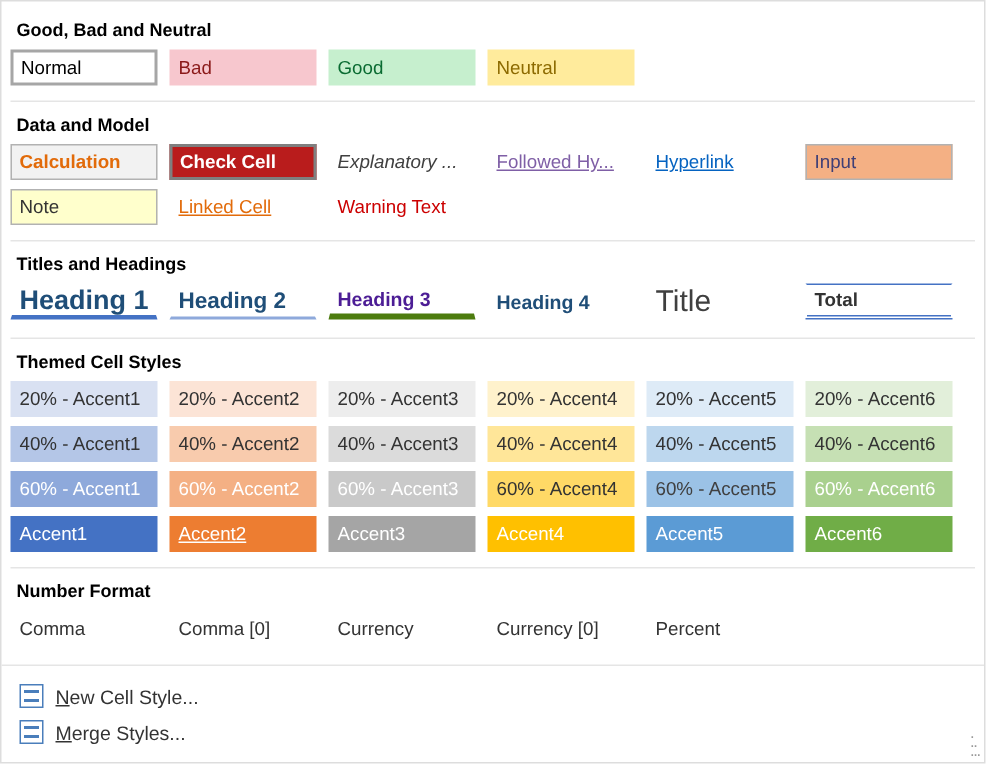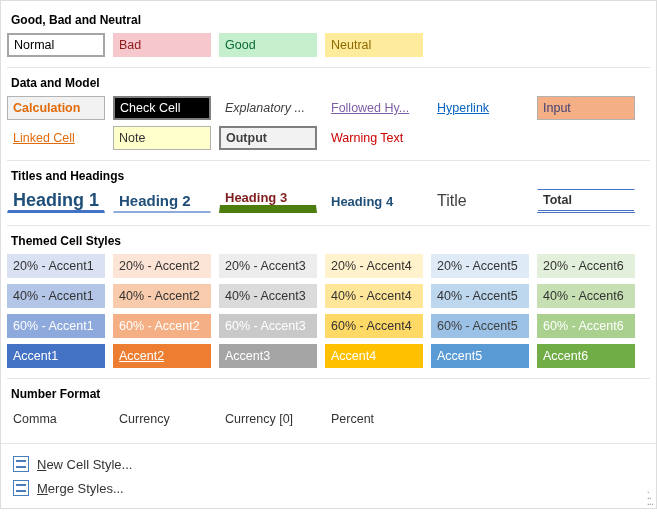--- a/index.html
+++ b/index.html
@@ -31,36 +31,36 @@
   .th-row .swatch { margin-bottom: 2px; }
 
   
   .sw-normal { border: 2px solid #a6a6a6; background:#fff; color:#000; }
   .sw-bad { background:#f7c7ce; color:#8b1a1a; }
   .sw-good { background:#c6efce; color:#0a6b32; }
   .sw-neutral { background:#ffeb9c; color:#8d6a00; }
 
   
   .sw-calc { background:#f2f2f2; border:1px solid #b2b2b2; color:#e26b0a; font-weight:600;}
-  .sw-check { background:#000000; border:2px solid #7f7f7f; color:#fff; font-weight:400;}
+  .sw-check { background:#b91c1c; border:2px solid #7f7f7f; color:#fff; font-weight:700;}
   .sw-explan { background:transparent; color:#404040; font-style:italic;}
   .sw-followed { background:transparent; color:#7f5fa6; text-decoration:underline;}
   .sw-hyper { background:transparent; color:#0563c1; text-decoration:underline;}
   .sw-input { background:#f4b084; border:1px solid #b2b2b2; color:#3f3f76;}
   .sw-linked { background:transparent; color:#e26b0a; text-decoration:underline;}
   .sw-note { background:#ffffcc; border:1px solid #b2b2b2;}
   .sw-output { background:#f2f2f2; border:2px solid #7f7f7f; color:#3f3f3f; font-weight:600;}
   .sw-warn { background:transparent; color:#cc0000;}
 
   
   .sw-h1 { font-size:18px; font-weight:700; color:#1f4e78; border-bottom:3px solid #4472c4;}
   .sw-h2 { font-size:15px; font-weight:700; color:#1f4e78; border-bottom:2px solid #8ea9db;}
-  .sw-h3 { font-size:13px; font-weight:600; color:#7f1d1d; border-bottom:8px solid #4d7c0f;}
+  .sw-h3 { font-size:13px; font-weight:600; color:#4c1d95; border-bottom:4px solid #4d7c0f;}
   .sw-h4 { font-size:13px; font-weight:600; color:#1f4e78;}
-  .sw-title { font-size:16px; color:#3f3f3f; }
+  .sw-title { font-size:20px; color:#3f3f3f; }
   .sw-total { font-weight:700; border-top:1px solid #4472c4; border-bottom:3px double #4472c4;}
 
   
   .a1-20{background:#d9e1f2;} .a1-40{background:#b4c6e7;} .a1-60{background:#8ea9db;color:#fff;} .a1-100{background:#4472c4;color:#fff;}
   .a2-20{background:#fce4d6;} .a2-40{background:#f8cbad;} .a2-60{background:#f4b084;color:#fff;} .a2-100{background:#ed7d31;color:#fff;text-decoration:underline;}
   .a3-20{background:#ededed;} .a3-40{background:#dbdbdb;} .a3-60{background:#c9c9c9;color:#fff;} .a3-100{background:#a5a5a5;color:#fff;}
   .a4-20{background:#fff2cc;} .a4-40{background:#ffe699;} .a4-60{background:#ffd966;} .a4-100{background:#ffc000;color:#fff;}
   .a5-20{background:#deebf7;} .a5-40{background:#bdd7ee;} .a5-60{background:#9bc2e6;color:#404040;} .a5-100{background:#5b9bd5;color:#fff;}
   .a6-20{background:#e2efda;} .a6-40{background:#c6e0b4;} .a6-60{background:#a9d08e;color:#fff;} .a6-100{background:#70ad47;color:#fff;}
 
@@ -104,23 +104,22 @@
   <hr class="sep">
 
   <div class="section-title">Data and Model</div>
   <div class="row">
     <div class="swatch sw-calc">Calculation</div>
     <div class="swatch sw-check">Check Cell</div>
     <div class="swatch sw-explan">Explanatory ...</div>
     <div class="swatch sw-followed">Followed Hy...</div>
     <div class="swatch sw-hyper">Hyperlink</div>
     <div class="swatch sw-input">Input</div>
+    <div class="swatch sw-note">Note</div>
     <div class="swatch sw-linked">Linked Cell</div>
-    <div class="swatch sw-note">Note</div>
-    <div class="swatch sw-output">Output</div>
     <div class="swatch sw-warn">Warning Text</div>
   </div>
   <hr class="sep">
 
   <div class="section-title">Titles and Headings</div>
   <div class="row th-row">
     <div class="swatch sw-h1">Heading 1</div>
     <div class="swatch sw-h2">Heading 2</div>
     <div class="swatch sw-h3">Heading 3</div>
     <div class="swatch sw-h4">Heading 4</div>
@@ -160,20 +159,21 @@
     <div class="swatch a3-100">Accent3</div>
     <div class="swatch a4-100">Accent4</div>
     <div class="swatch a5-100">Accent5</div>
     <div class="swatch a6-100">Accent6</div>
   </div>
   <hr class="sep">
 
   <div class="section-title">Number Format</div>
   <div class="row">
     <div class="swatch sw-plain">Comma</div>
+    <div class="swatch sw-plain">Comma [0]</div>
     <div class="swatch sw-plain">Currency</div>
     <div class="swatch sw-plain">Currency [0]</div>
     <div class="swatch sw-plain">Percent</div>
   </div>
 </div>
 
 <div class="footer">
   <div class="menu-item">
     <span class="menu-icon"></span>
     <span><span style="text-decoration:underline">N</span><span id="ns-rest">ew Cell Style...</span></span>

